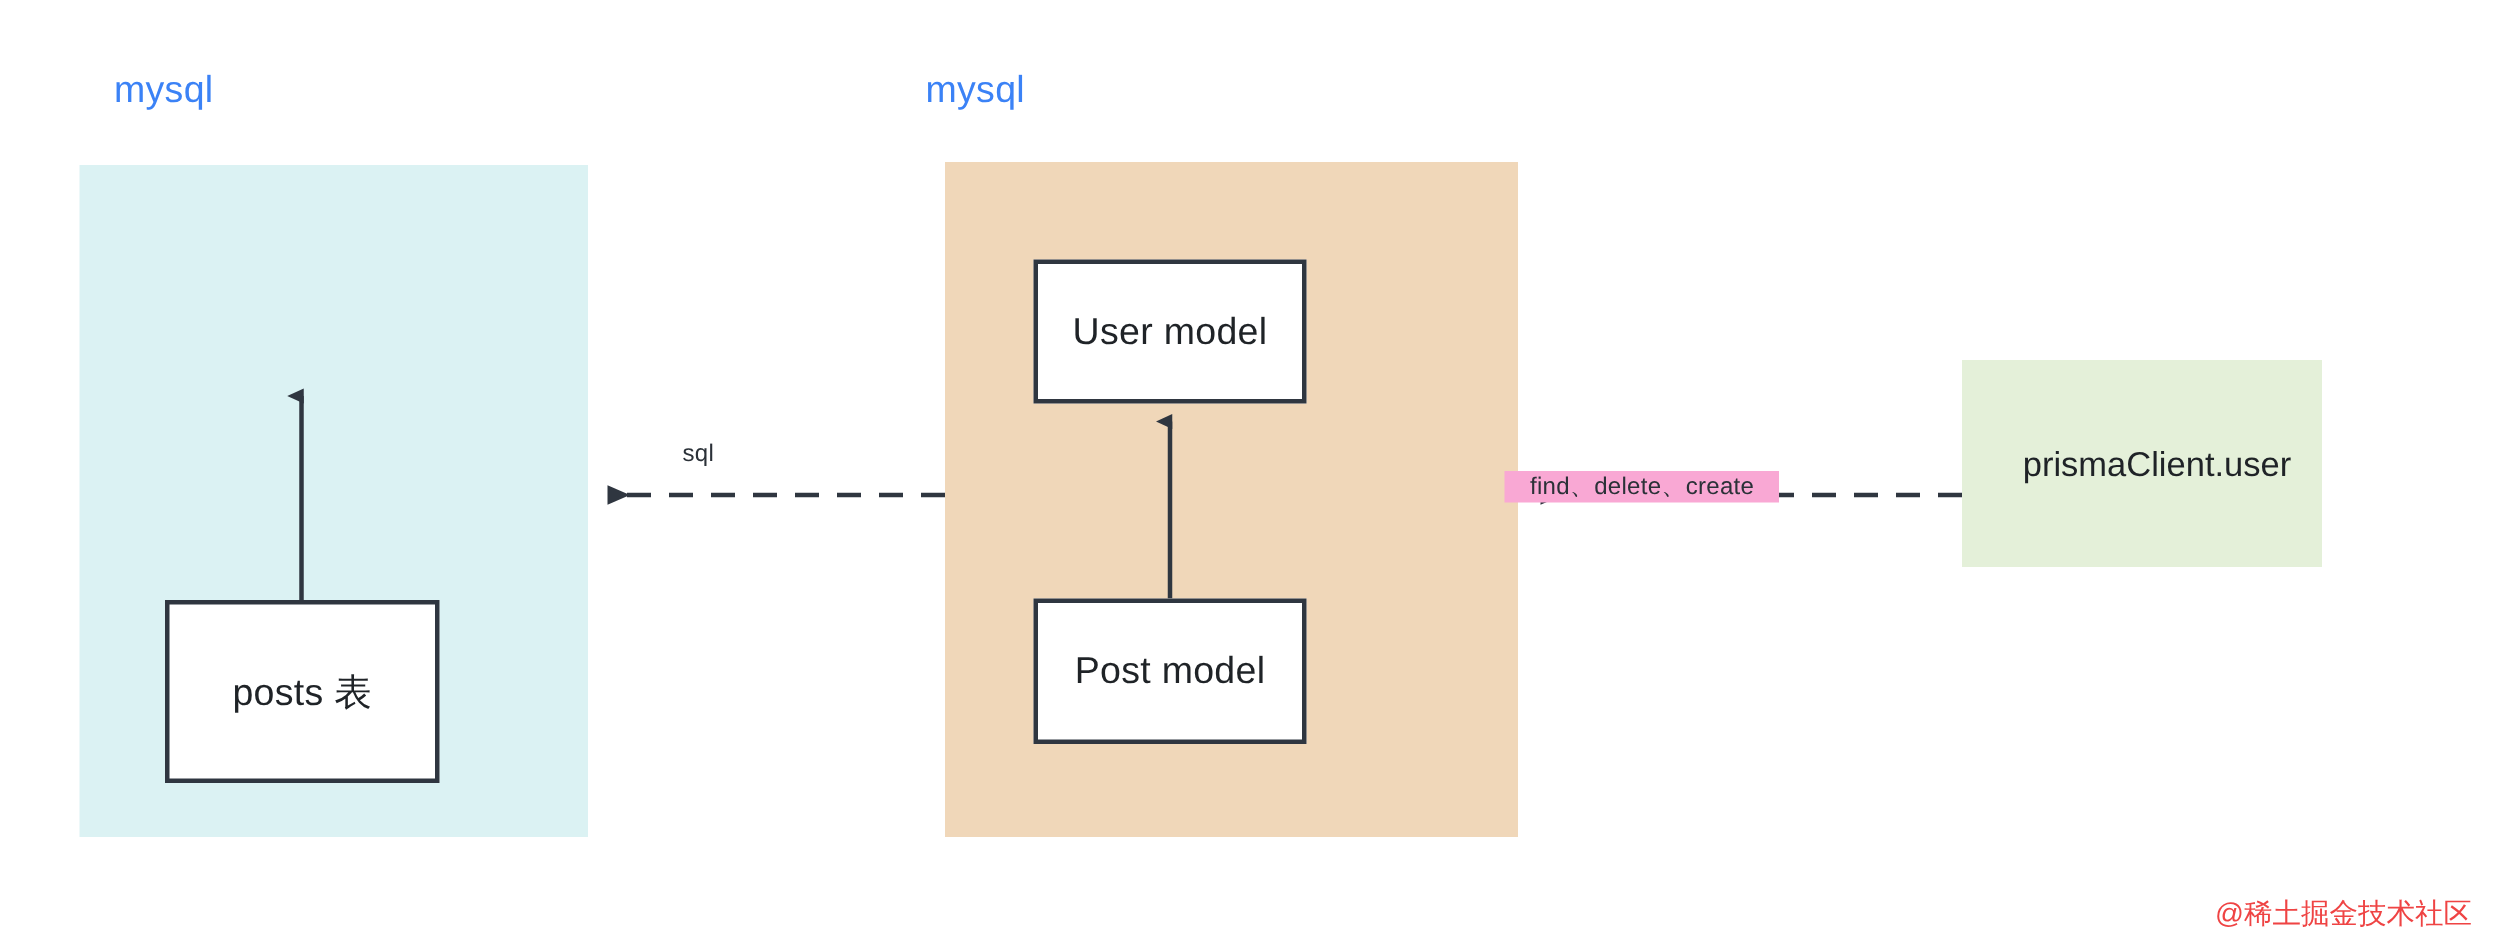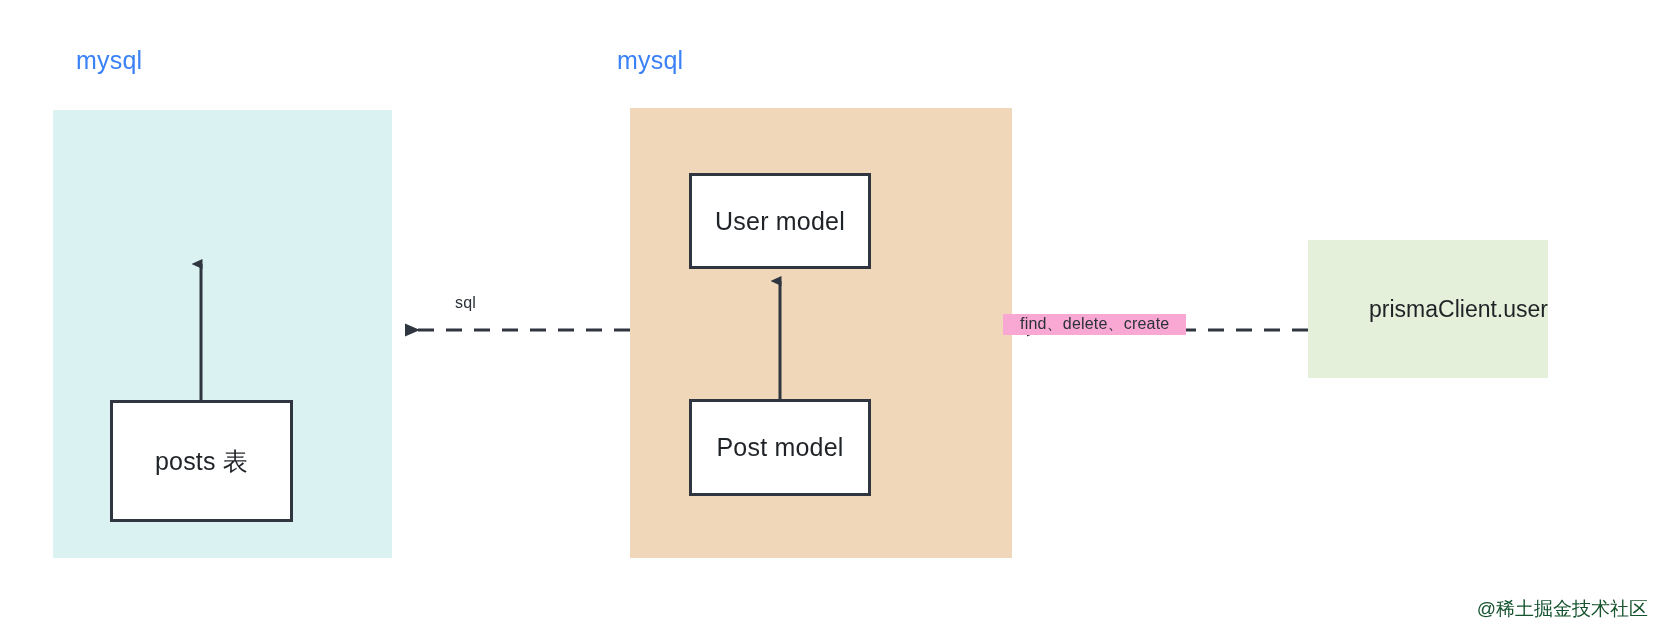--- a/index.html
+++ b/index.html
@@ -74,21 +74,21 @@
   #api-box {
     position: absolute;
     left: 1308px;
     top: 240px;
     width: 240px;
     height: 138px;
     background: #e4f0d9;
     box-sizing: border-box;
     display: flex;
     flex-direction: column;
-    align-items: flex-end;
+    align-items: center;
     justify-content: center;
     padding-left: 20px;
   }
   #api-box .code-line {
     font-size: 23px;
     color: #1f2327;
     line-height: 33px;
     white-space: nowrap;
   }
 
@@ -117,21 +117,21 @@
     background: #f9a8d4;
     padding: 0 17px;
   }
 
   
   #watermark {
     position: absolute;
     right: 18px;
     bottom: 10px;
     font-size: 19px;
-    color: #14532d;
+    color: #ef4444;
     white-space: nowrap;
   }
 </style>
 </head>
 <body>
 
 <div id="canvas">
 
   <div class="panel" id="mysql-panel"></div>
   <div class="panel-label" id="mysql-label">mysql</div>

